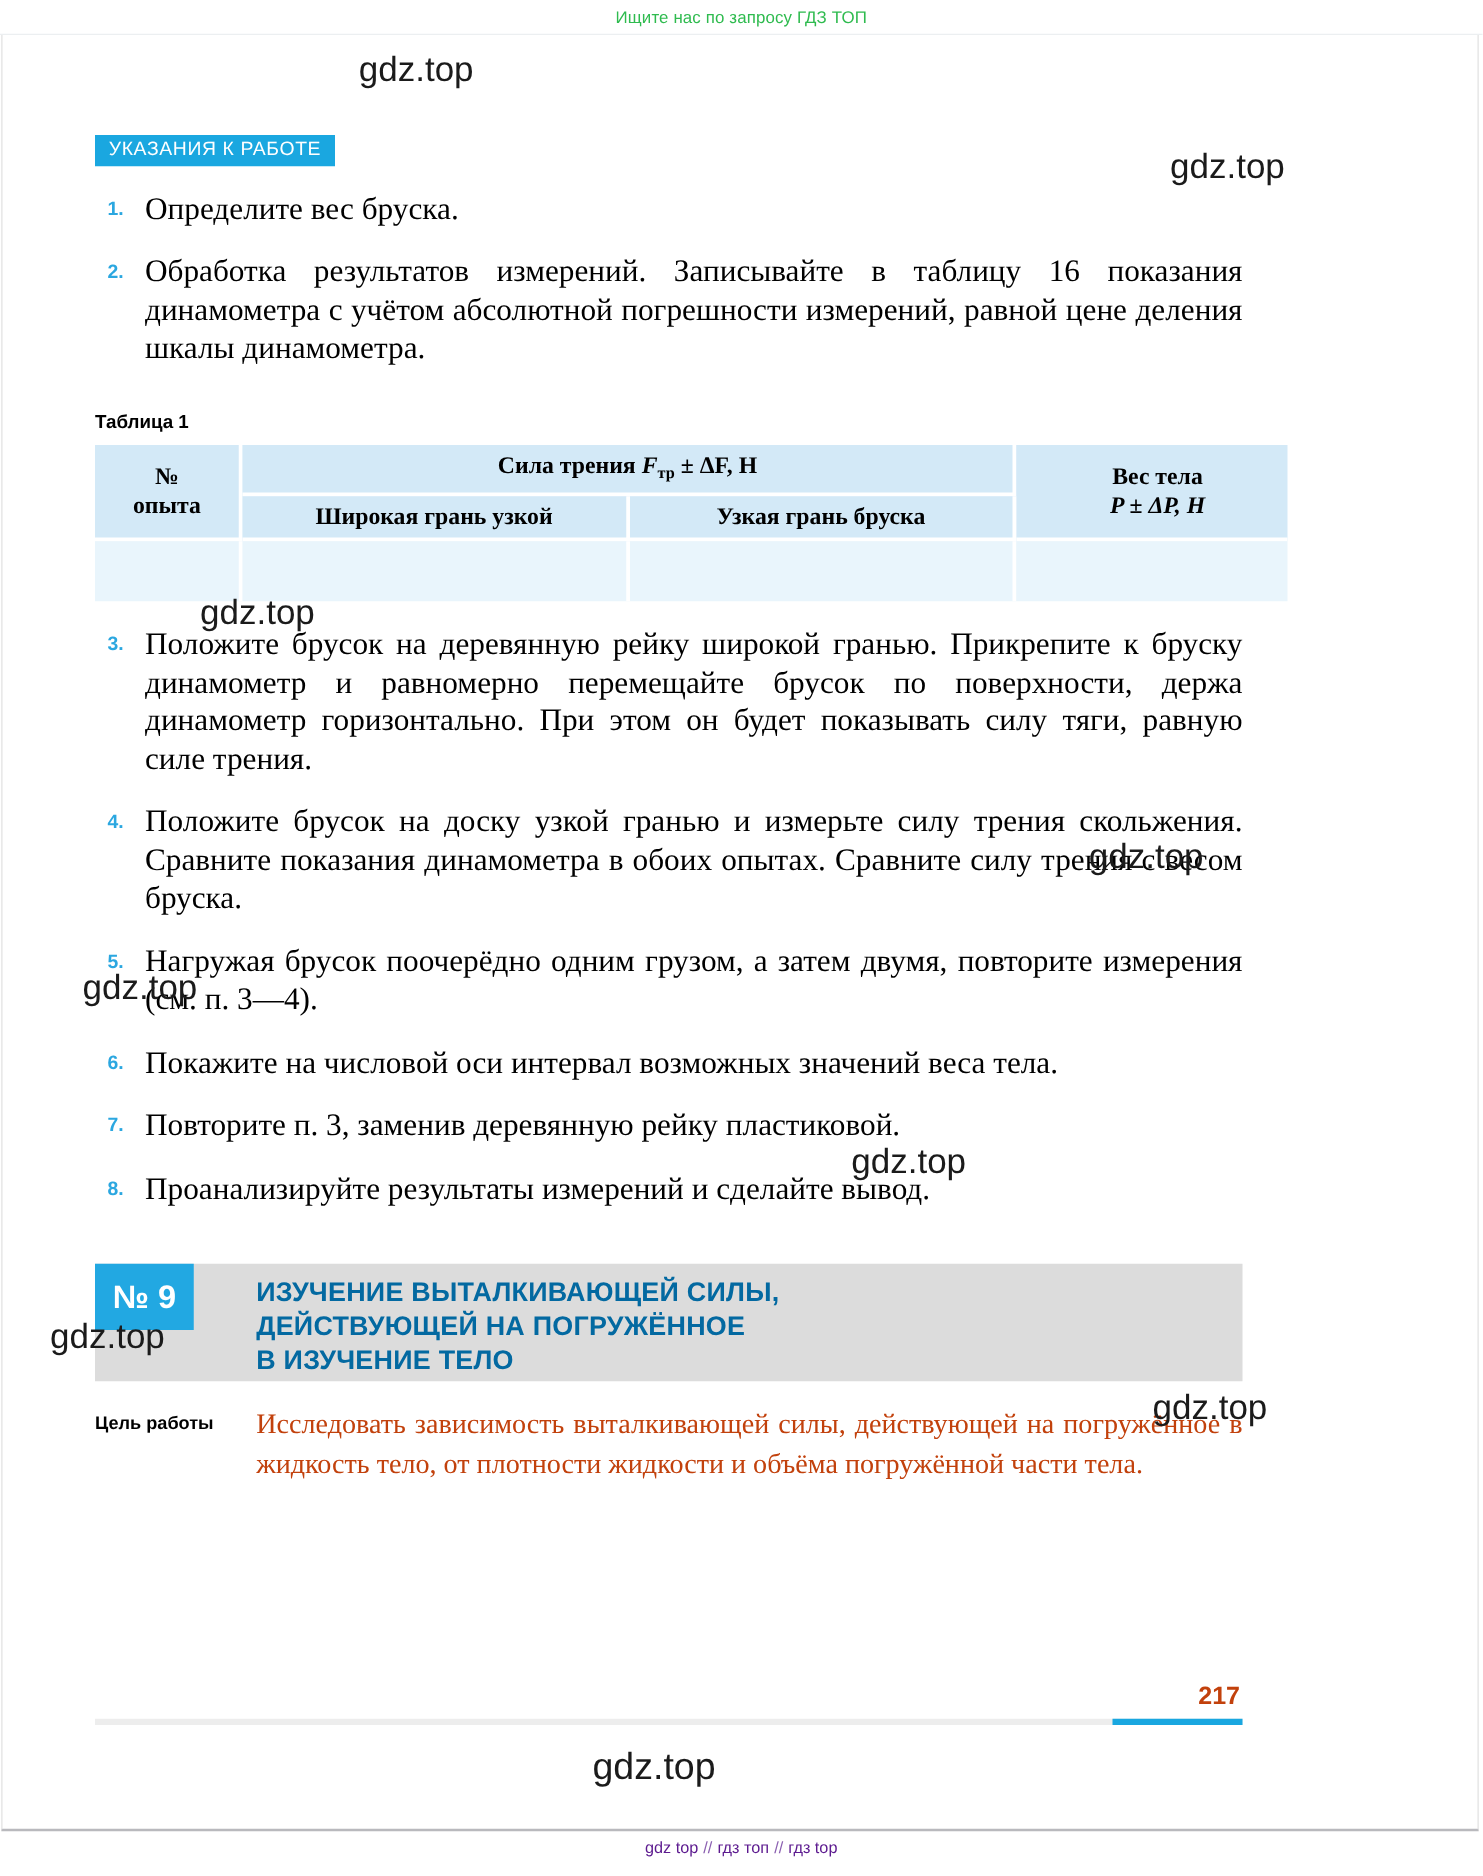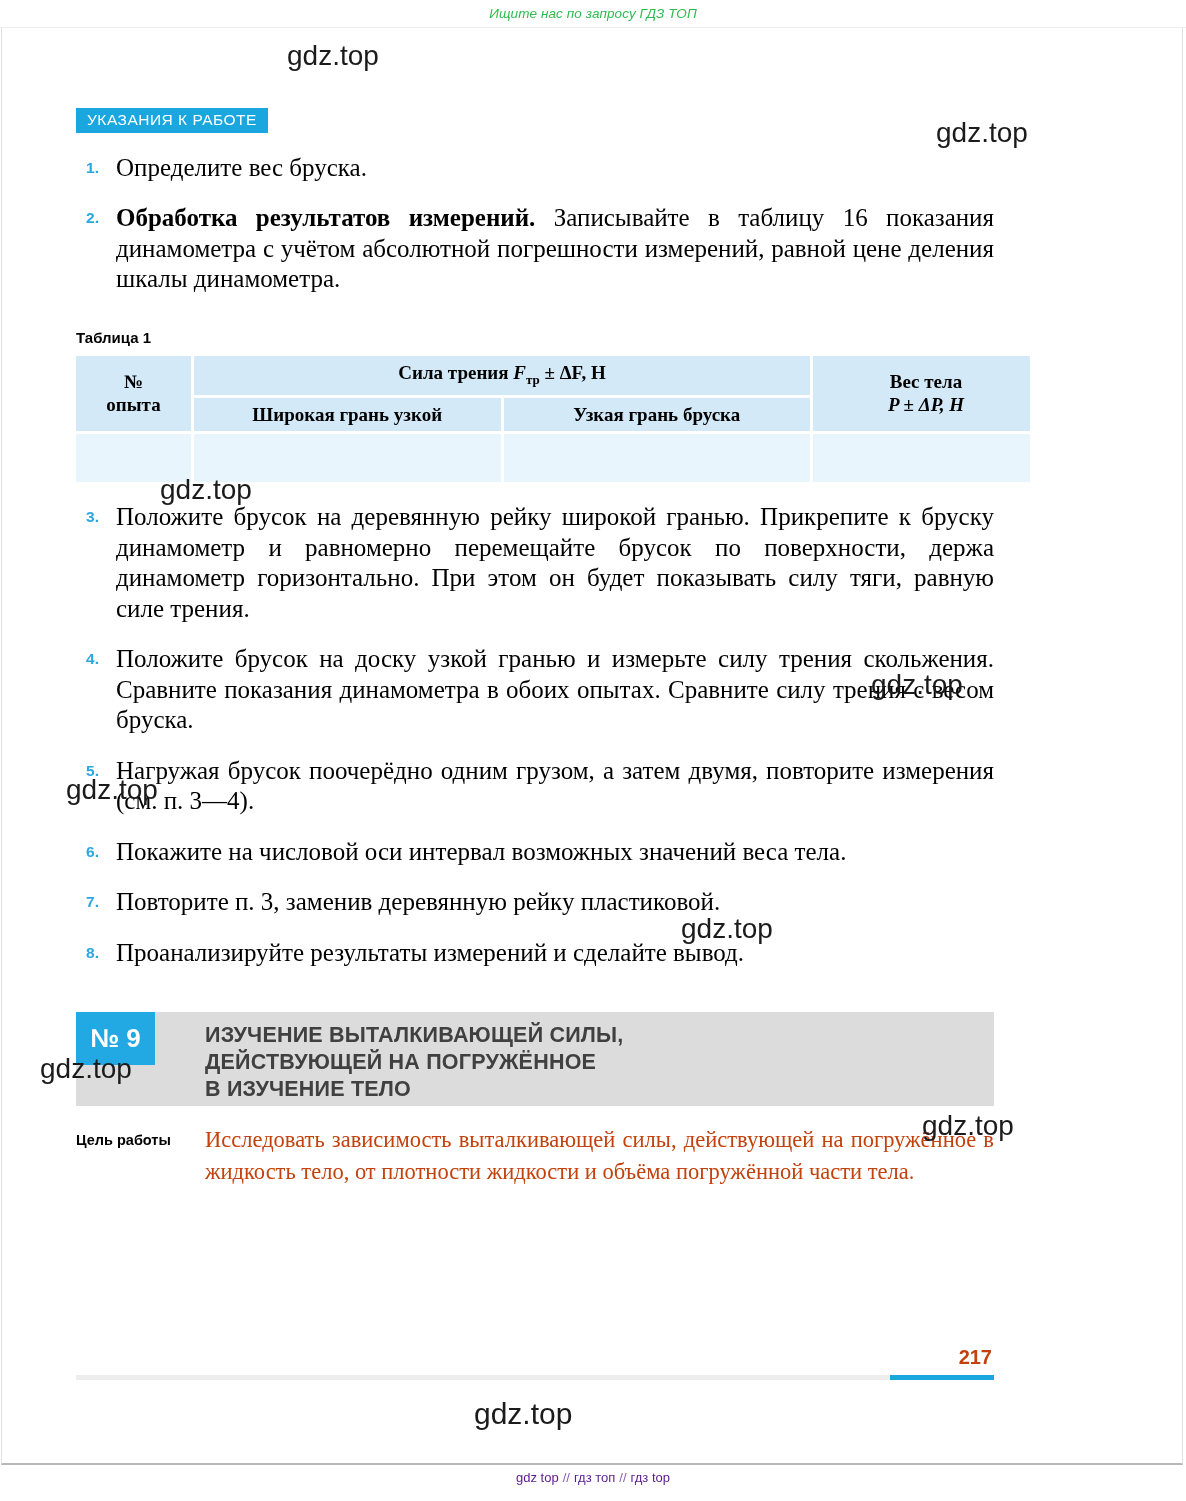--- a/index.html
+++ b/index.html
@@ -26,21 +26,20 @@
     justify-content: center;
     background: #ffffff;
     border-bottom: 1px solid #eceff1;
     z-index: 30;
   }
   .promo-banner .promo-text {
     font-family: "Liberation Sans", sans-serif;
     font-size: 13.5px;
     color: #2fbb4f;
     letter-spacing: 0.1px;
-    font-style: italic;
   }
 
   
   .page-sheet {
     position: absolute;
     top: 28px;
     left: 1px;
     width: 1182px;
     height: 1437px;
     background: #ffffff;
@@ -102,21 +101,21 @@
   }
   .step-body {
     flex: 1;
     font-family: "Liberation Serif", serif;
     font-size: 25px;
     line-height: 30.5px;
     color: #000000;
     text-align: justify;
     text-justify: inter-word;
   }
-  .step-body b { font-weight: bold; }
+  .step-body b { font-weight: normal; }
 
   
   .table-caption {
     font-family: "Liberation Sans", sans-serif;
     font-weight: bold;
     font-size: 15px;
     color: #000;
     margin-top: 34px;
     margin-bottom: 10px;
   }
@@ -172,21 +171,21 @@
     justify-content: center;
     align-self: flex-start;
     height: 53px;
   }
   .section-title {
     font-family: "Liberation Sans", sans-serif;
     font-weight: bold;
     font-size: 21.5px;
     line-height: 27px;
     letter-spacing: 0.2px;
-    color: #404040;
+    color: #0369a1;
     padding: 10px 0 0 50px;
   }
 
   
   .goal-block {
     display: flex;
     align-items: flex-start;
     margin-top: 18px;
     width: 918px;
   }

